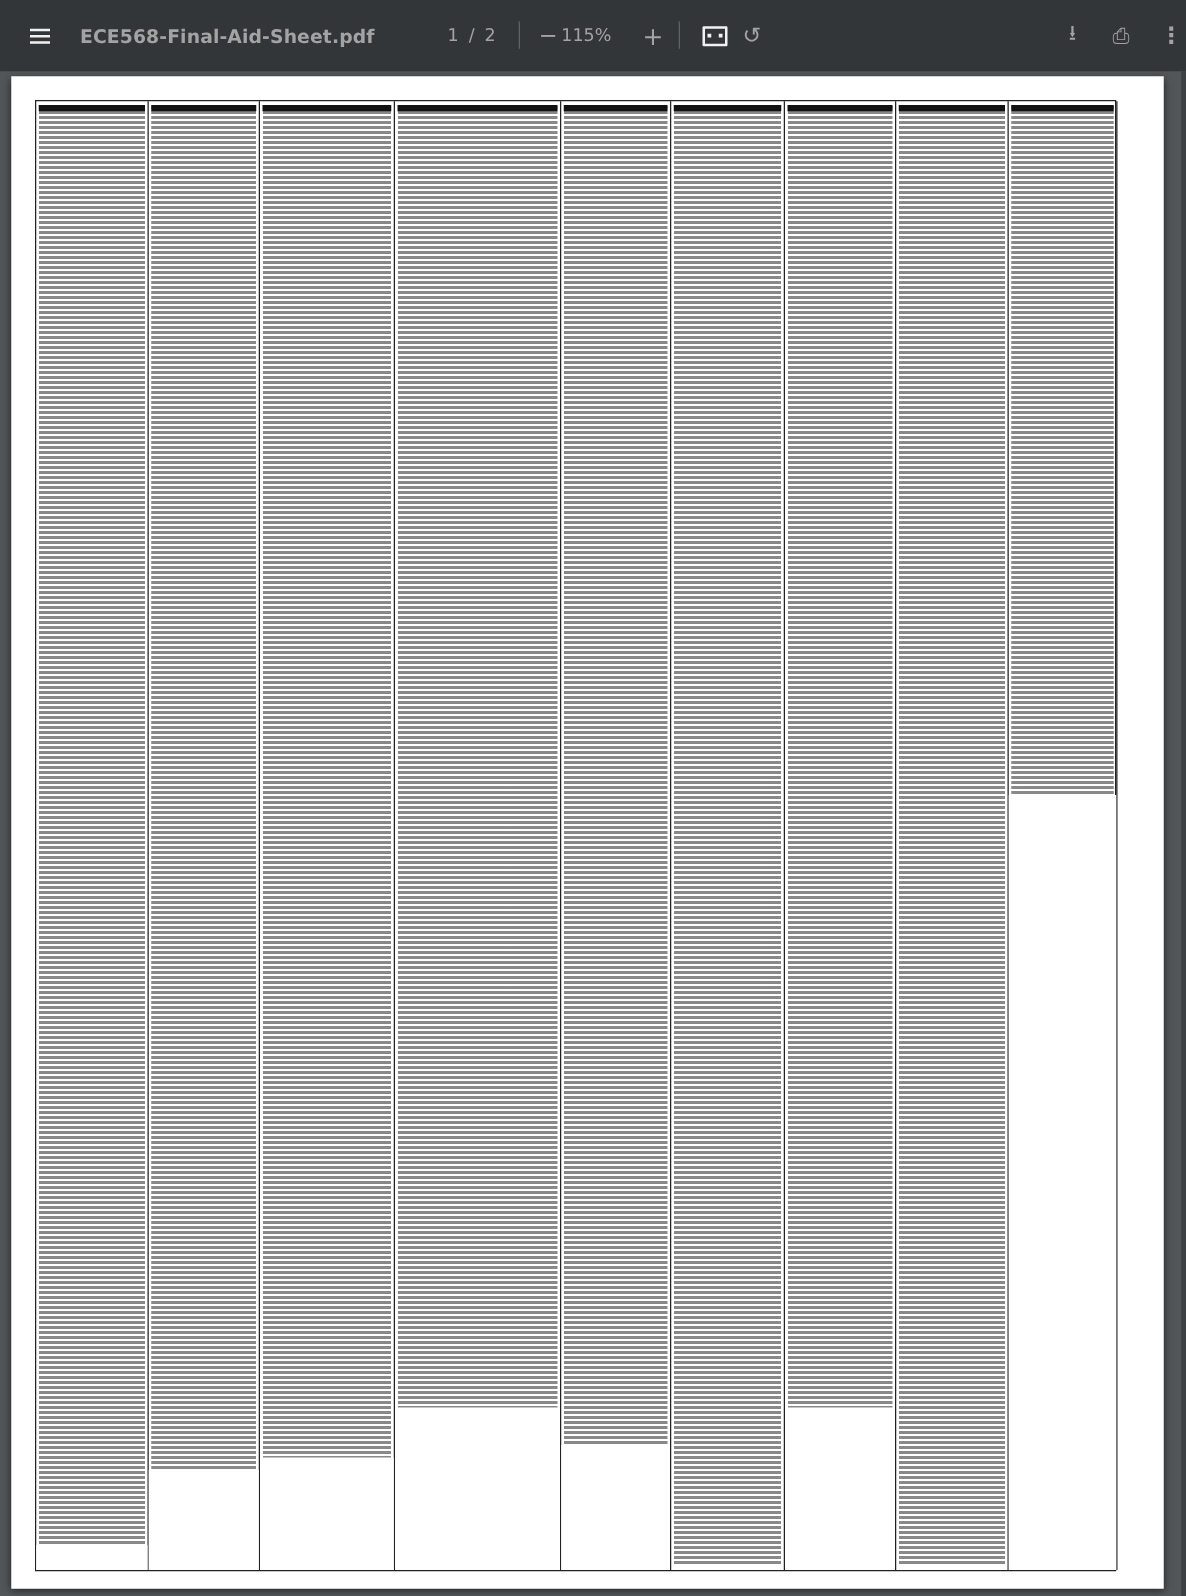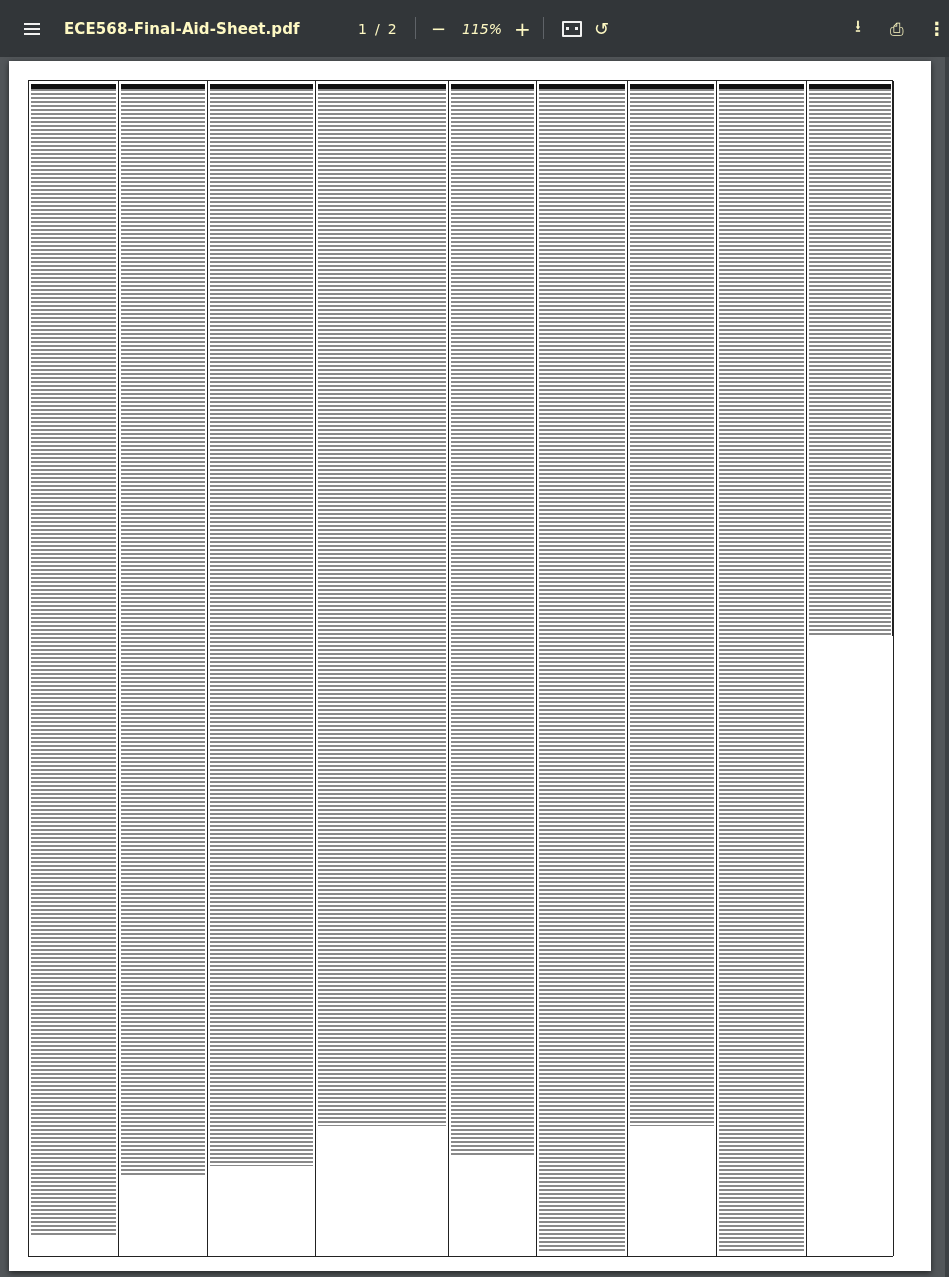--- a/index.html
+++ b/index.html
@@ -1,26 +1,26 @@
 <!DOCTYPE html>
 <html><head>
 <meta charset="utf-8">
 <style>
   html,body{margin:0;padding:0;}
   body{width:949px;height:1277px;background:#525659;overflow:hidden;position:relative;font-family:"DejaVu Sans",sans-serif;}
-  .toolbar{position:absolute;left:0;top:0;width:949px;height:57px;background:#323639;box-shadow:0 1px 3px rgba(0,0,0,.5);color:#fef9c3;}
+  .toolbar{position:absolute;left:0;top:0;width:949px;height:57px;background:#323639;box-shadow:0 1px 3px rgba(0,0,0,.5);color:#a3a3a3;}
   .tb-item{position:absolute;top:0;height:57px;display:flex;align-items:center;}
   .menu{left:24px;width:16px;}
   .menu span{display:block;width:16px;height:2px;background:#f1f1f1;margin:3px 0;}
   .title{left:64px;font-size:15px;font-weight:bold;letter-spacing:0.1px;}
   .pages{left:354px;font-size:14px;}
   .pages span{margin:0 4px;}
   .sep{position:absolute;top:17px;width:1px;height:22px;background:#5f6368;}
   .zoomout{left:431px;font-size:18px;}
-  .zoomval{left:462px;font-size:14px;font-style:italic;}
+  .zoomval{left:449px;font-size:14px;}
   .zoomin{left:514px;font-size:20px;}
   .fit{left:562px;}
   .fit div{width:16px;height:12px;border:2px solid #f1f1f1;border-radius:1px;position:relative;}
   .fit div:before,.fit div:after{content:"";position:absolute;top:4px;width:3px;height:3px;background:#f1f1f1;}
   .fit div:before{left:2px;} .fit div:after{right:2px;}
   .rotate{left:594px;font-size:18px;}
   .download{left:855px;font-size:17px;}
   .print{left:890px;font-size:17px;}
   .more{left:928px;font-size:18px;font-weight:bold;}
   .viewport{position:absolute;left:0;top:57px;width:949px;height:1220px;background:#525659;}

